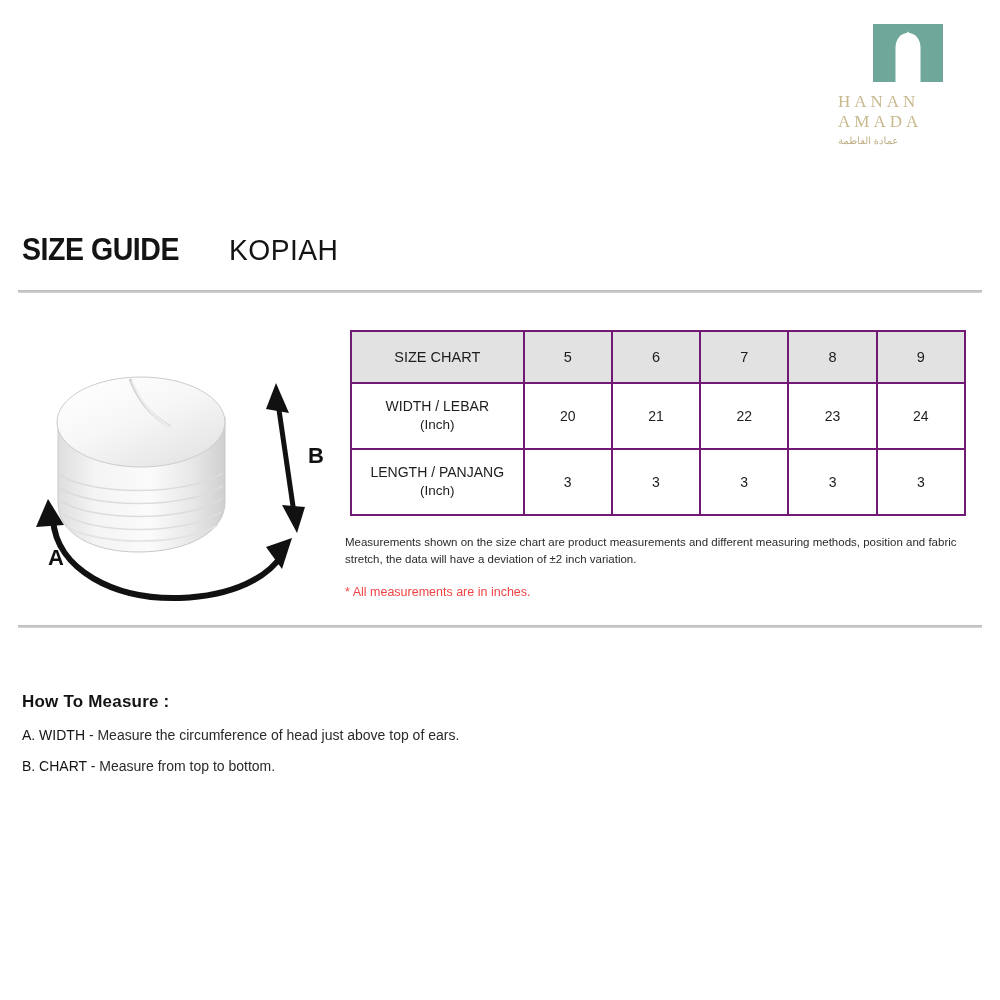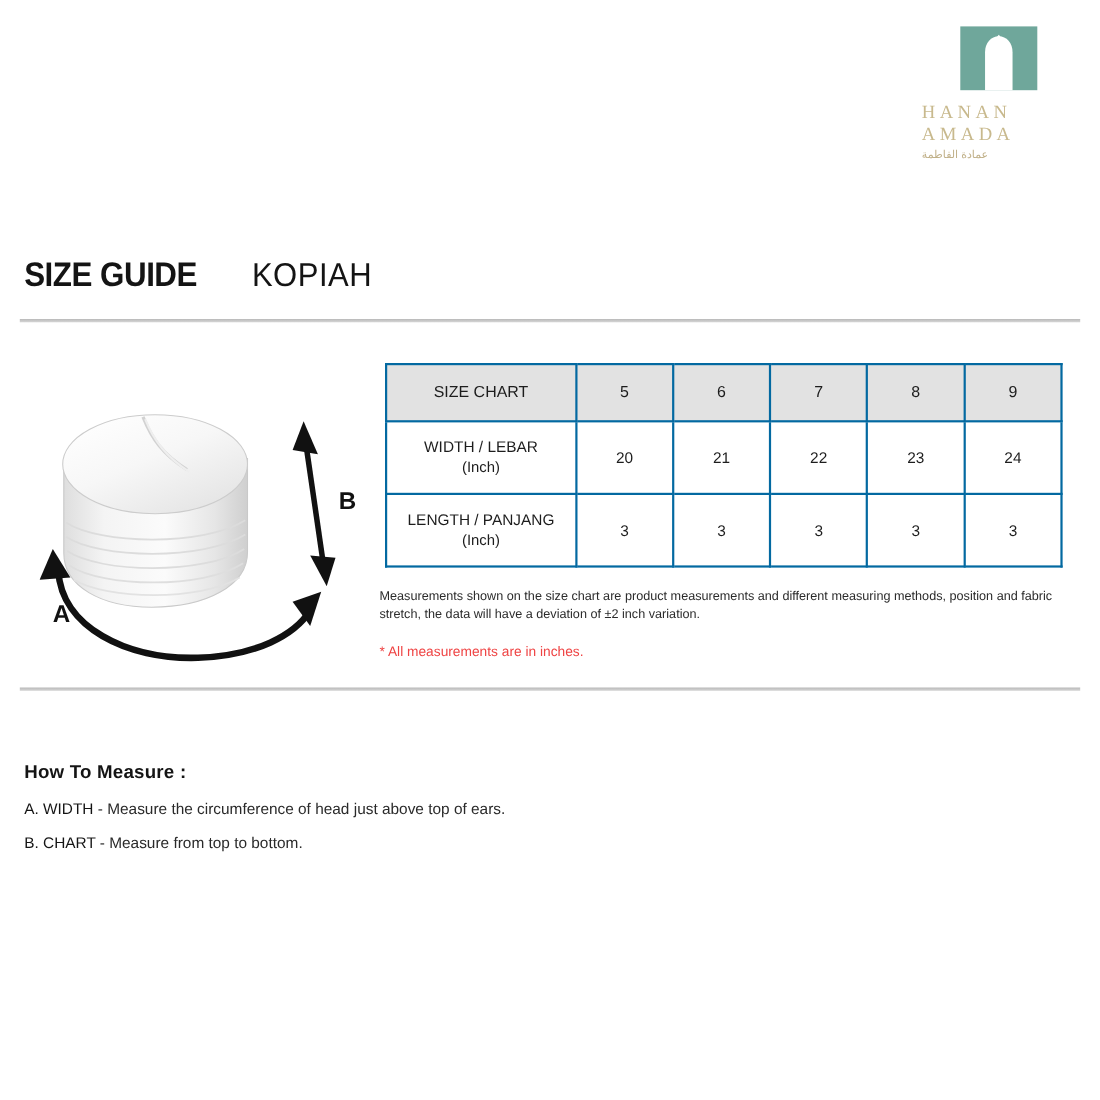--- a/index.html
+++ b/index.html
@@ -32,21 +32,21 @@
     margin-top:3px;
     font-size:10px;
     color:#c0b088;
     letter-spacing:0px;
     direction:rtl;
   }
 
   
   .title-row {
     position:absolute; top:232px; left:22px;
-    display:flex; align-items:flex-end; gap:36px;
+    display:flex; align-items:center; gap:36px;
   }
   .title-main {
     font-size:31px; font-weight:bold; letter-spacing:-0.5px;
     transform:scaleX(0.92); transform-origin:left bottom;
     color:#141414;
   }
   .title-sub {
     font-size:30px; font-weight:400; letter-spacing:0.5px;
     transform:scaleX(0.94); transform-origin:left bottom;
     color:#141414;
@@ -60,21 +60,21 @@
   
   .illustration { position:absolute; left:20px; top:355px; width:320px; height:260px; }
 
   
   .size-table {
     position:absolute; left:350px; top:330px; width:616px;
     border-collapse:collapse;
     table-layout:fixed;
   }
   .size-table td {
-    border:2px solid #0369a1;
+    border:2px solid #701a75;
     text-align:center;
     vertical-align:middle;
     font-size:14px;
     color:#1d1d1d;
     padding:0;
   }
   .size-table tr.head td { background:#e2e2e2; height:52px; font-size:14.5px; }
   .size-table tr.data td { height:66px; background:#ffffff; font-size:14px; }
   .size-table td.rowlabel { background:#c9c9c9; line-height:1.35; font-size:14.5px; }
   .col-label { width:172px; }

